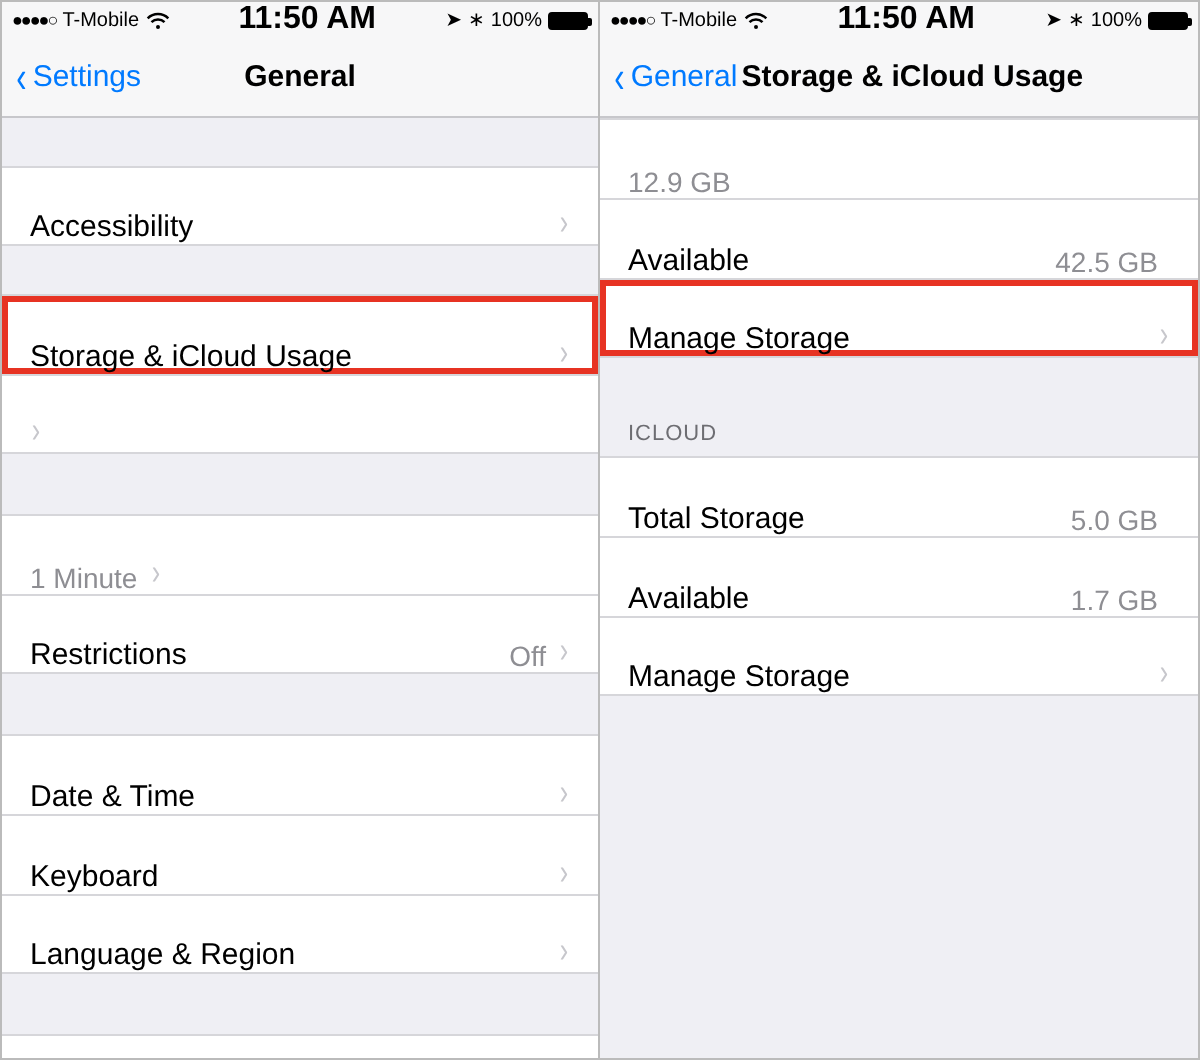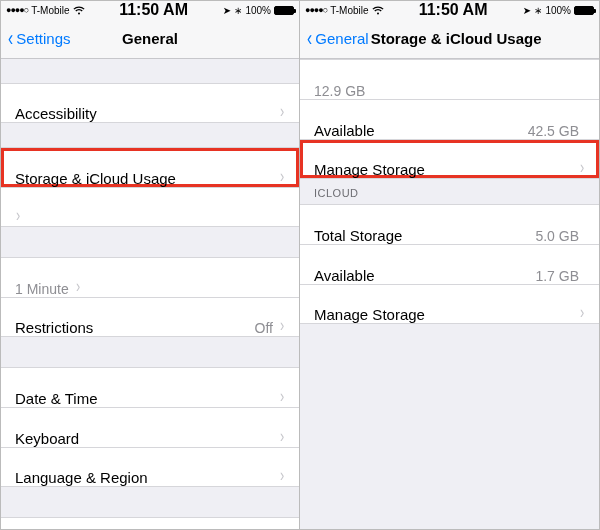--- a/index.html
+++ b/index.html
@@ -264,21 +264,21 @@
         <div class="row">
           <span class="label">Available</span>
           <span class="value">42.5 GB</span>
         </div>
         <div class="row row-group-end highlight">
           <span class="label">Manage Storage</span>
           <span class="chevron">›</span>
         </div>
       </div>
 
-      <div class="section-header" style="padding-top:8px">ICLOUD</div>
+      <div class="section-header" style="padding-top:32px">ICLOUD</div>
       <div class="section-group">
         <div class="row">
           <span class="label">Total Storage</span>
           <span class="value">5.0 GB</span>
         </div>
         <div class="row">
           <span class="label">Available</span>
           <span class="value">1.7 GB</span>
         </div>
         <div class="row row-group-end">

